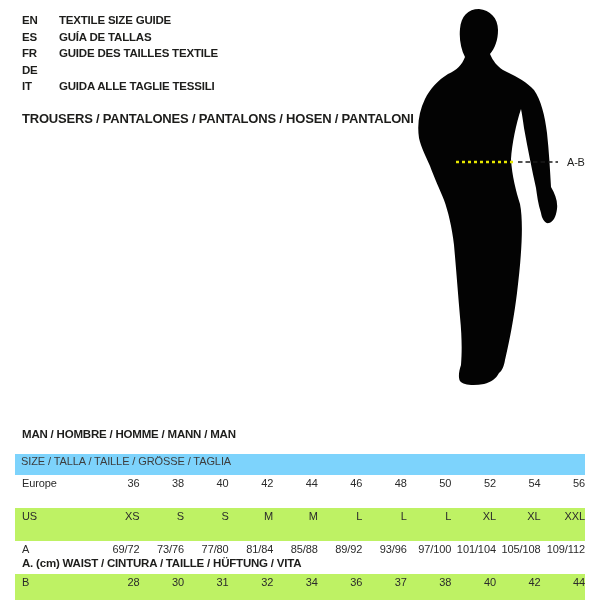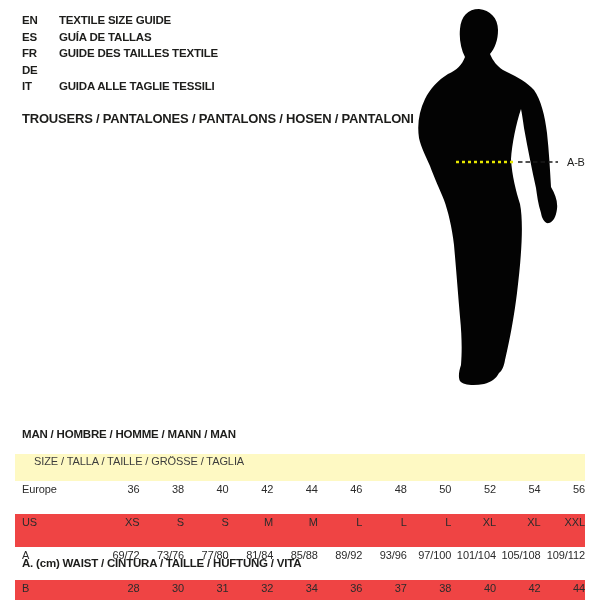--- a/index.html
+++ b/index.html
@@ -14,24 +14,24 @@
   .lang-code{width:37px}
   .category-title{position:absolute;left:22px;top:111px;
     font-weight:bold;font-size:13px;letter-spacing:-0.2px;white-space:nowrap}
   .figure-svg{position:absolute;left:0;top:0;width:600px;height:600px;pointer-events:none}
   .ab-label{position:absolute;left:567px;top:155px;height:14px;line-height:14px;
     font-weight:normal;font-size:11px;letter-spacing:-0.2px}
   .gender-title{position:absolute;left:22px;top:428px;
     font-weight:bold;font-size:11.5px;letter-spacing:-0.2px}
   .size-table{position:absolute;left:15px;top:454px;width:570px;
     font-size:11px;color:#2b2b2b;letter-spacing:-0.1px}
-  .thead{height:27px;line-height:15px;background:#fef9c3;
-    padding-left:19px;color:#3d3d3d}
+  .thead{height:21px;line-height:15px;background:#7dd3fc;
+    padding-left:6px;color:#3d3d3d}
   .trow{display:flex;height:33px;line-height:17px}
-  .trow.alt{background:#ef4444}
+  .trow.alt{background:#bef264}
   .rlabel{width:73px;padding-left:7px;box-sizing:content-box}
   .cell{flex:1;text-align:right;white-space:nowrap}
   .notes{position:absolute;left:22px;top:555px;
     font-weight:bold;font-size:11.5px;line-height:16.5px;letter-spacing:-0.2px}
 </style>
 </head>
 <body>
 
 <div class="lang-block">
   <div class="lang-row">

